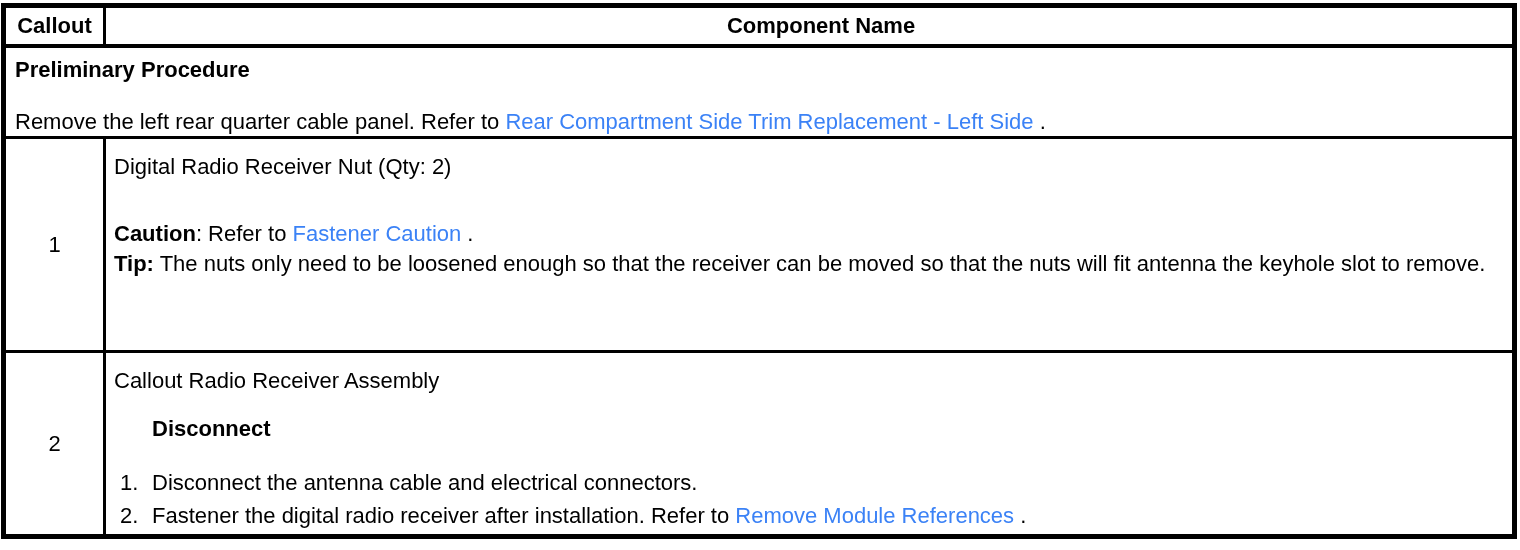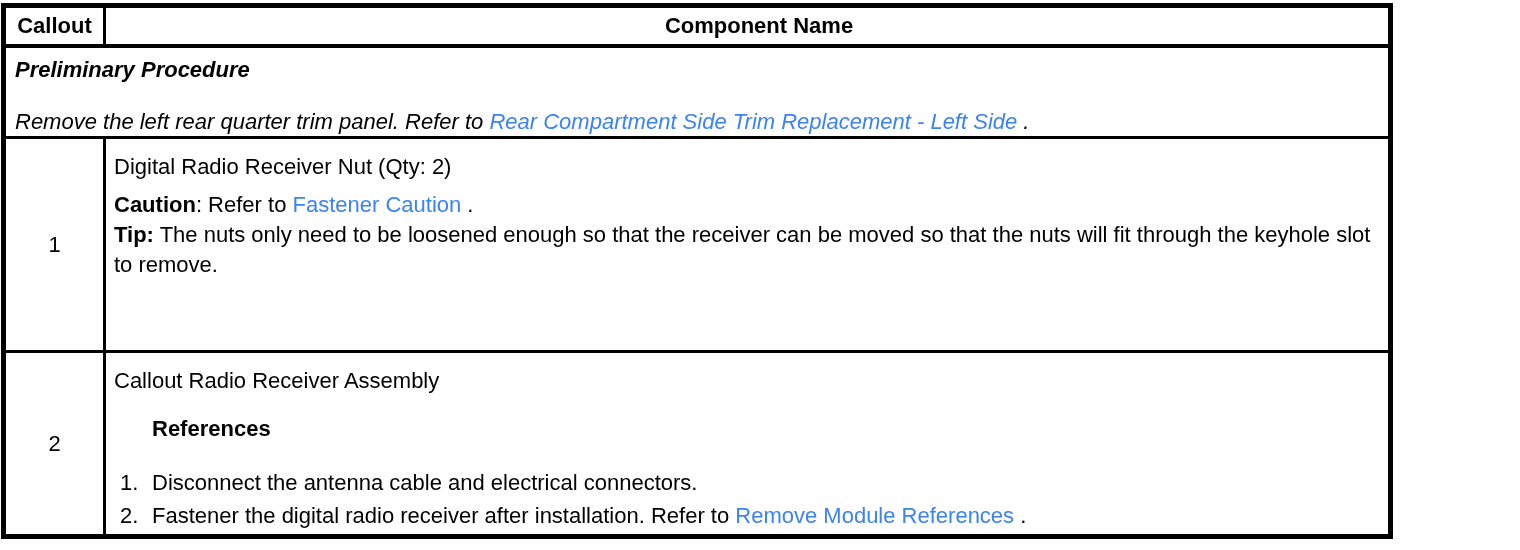--- a/index.html
+++ b/index.html
@@ -13,21 +13,21 @@
     font-size: 22px;
     line-height: 30px;
     overflow: hidden;
   }
   * { box-sizing: border-box; }
 
   .tbl {
     position: absolute;
     left: 1px;
     top: 3px;
-    width: 1392px;
+    width: 1516px;
     border: 5px solid #000000;
     background: #ffffff;
   }
 
   .row { width: 100%; }
 
   .header-row {
     display: grid;
     grid-template-columns: 100px 1fr;
     height: 40px;
@@ -43,21 +43,20 @@
   .header-component {
     display: flex;
     align-items: center;
     justify-content: center;
     padding-left: 24px;
   }
 
   .prelim-row {
     height: 88px;
     padding: 7px 10px 0 9px;
-    font-style: italic;
   }
   .prelim-title { font-weight: bold; margin: 0; }
   .prelim-text  { margin: 22px 0 0 0; }
 
   .body-row {
     display: grid;
     grid-template-columns: 100px 1fr;
     border-top: 3px solid #000000;
   }
   .body-row.r1 { height: 214px; }
@@ -67,21 +66,21 @@
     display: flex;
     align-items: center;
     justify-content: center;
     border-right: 3px solid #000000;
   }
 
   .content-cell { padding: 13px 16px 0 8px; }
 
   .comp-name { margin: 0; }
 
-  .caution-block { margin: 8px 0 0 0; }
+  .caution-block { margin: 37px 0 0 0; }
 
   .torque { margin: 19px 0 0 0; font-weight: bold; }
 
   .proc-title {
     margin: 18px 0 0 38px;
     font-weight: bold;
   }
 
   .steps { margin: 24px 0 0 0; padding: 0; list-style: none; }
   .step { display: flex; }
@@ -100,36 +99,36 @@
 
 <div class="tbl">
 
   <div class="row header-row">
     <div class="header-callout">Callout</div>
     <div class="header-component">Component Name</div>
   </div>
 
   <div class="row prelim-row">
     <p class="prelim-title">Preliminary Procedure</p>
-    <p class="prelim-text"><span>Remove the left rear quarter trim panel. Refer to </span><span class="ref-link">Rear Compartment Side Trim Replacement - Left Side</span><span> .</span></p>
+    <p class="prelim-text"><span>Remove the left rear quarter cable panel. Refer to </span><span class="ref-link">Rear Compartment Side Trim Replacement - Left Side</span><span> .</span></p>
   </div>
 
   <div class="row body-row r1">
     <div class="callout-cell">1</div>
     <div class="content-cell">
       <p class="comp-name">Digital Radio Receiver Nut (Qty: 2)</p>
-      <p class="caution-block"><b>Caution</b><span>: Refer to </span><span class="ref-link">Fastener Caution</span><span> .</span><br><b>Tip:</b><span> The nuts only need to be loosened enough so that the receiver can be moved so that the nuts will fit through the keyhole slot to remove.</span></p>
+      <p class="caution-block"><b>Caution</b><span>: Refer to </span><span class="ref-link">Fastener Caution</span><span> .</span><br><b>Tip:</b><span> The nuts only need to be loosened enough so that the receiver can be moved so that the nuts will fit antenna the keyhole slot to remove.</span></p>
     </div>
   </div>
 
   <div class="row body-row r2">
     <div class="callout-cell">2</div>
     <div class="content-cell">
       <p class="comp-name">Callout Radio Receiver Assembly</p>
-      <div class="proc-title">References</div>
+      <div class="proc-title">Disconnect</div>
       <ol class="steps">
         <li class="step">
           <span class="step-num">1.</span>
           <span class="step-text">Disconnect the antenna cable and electrical connectors.</span>
         </li>
         <li class="step">
           <span class="step-num">2.</span>
           <span class="step-text"><span>Fastener the digital radio receiver after installation. Refer to </span><span class="ref-link">Remove Module References</span><span> .</span></span>
         </li>
       </ol>

